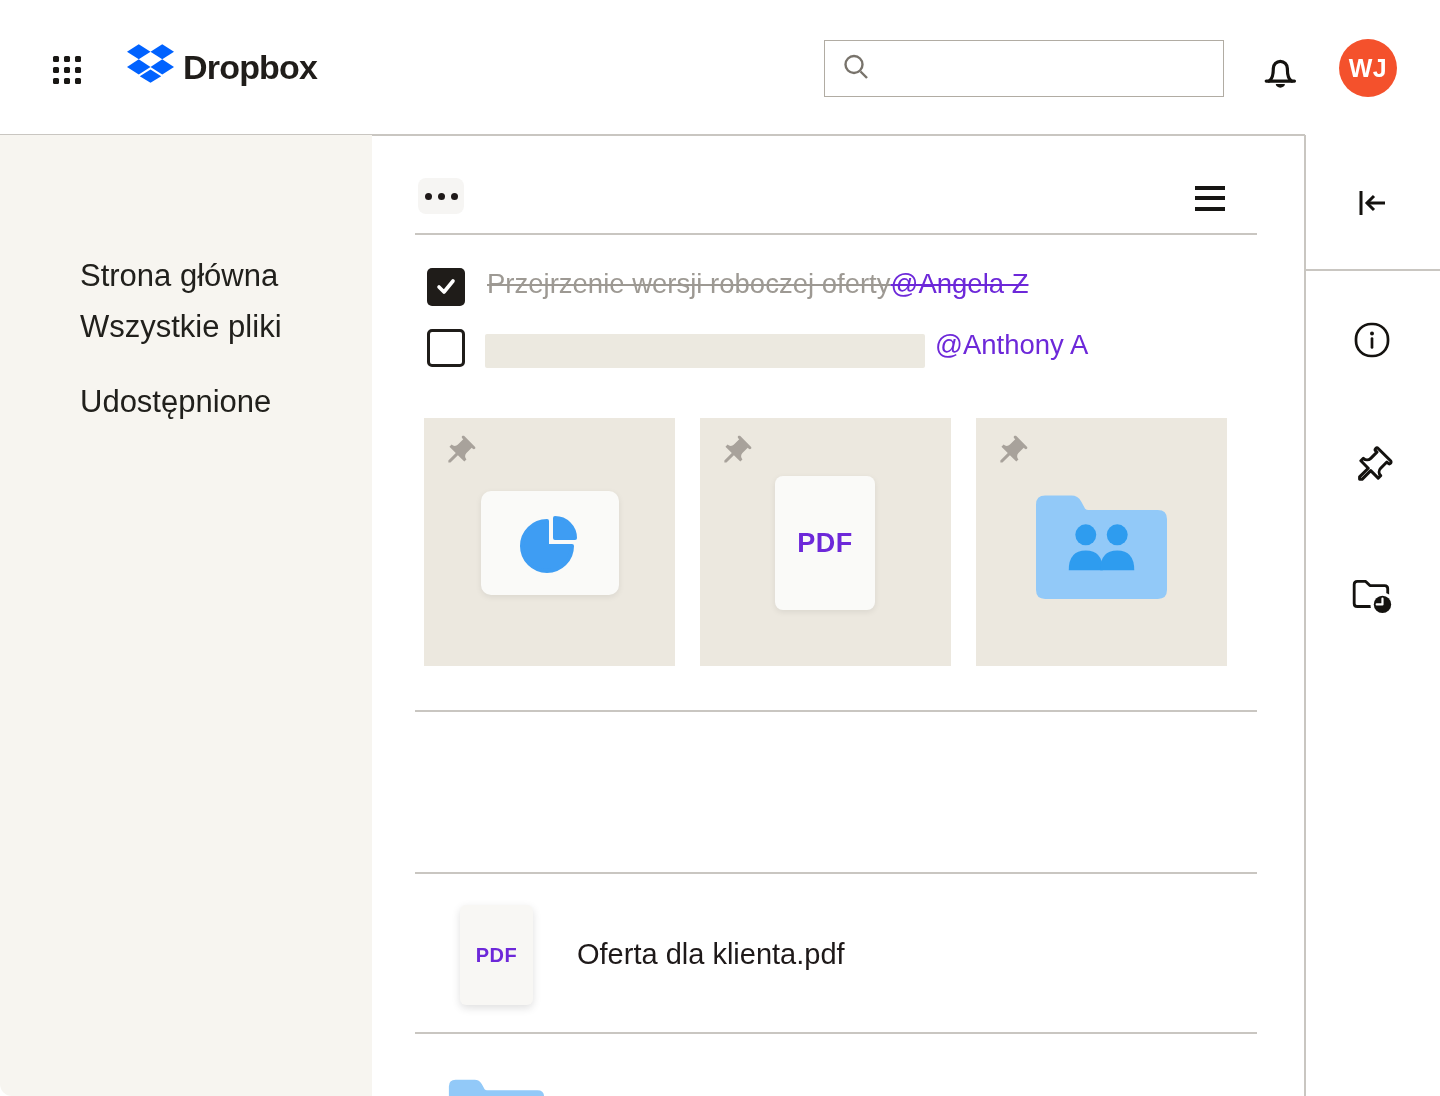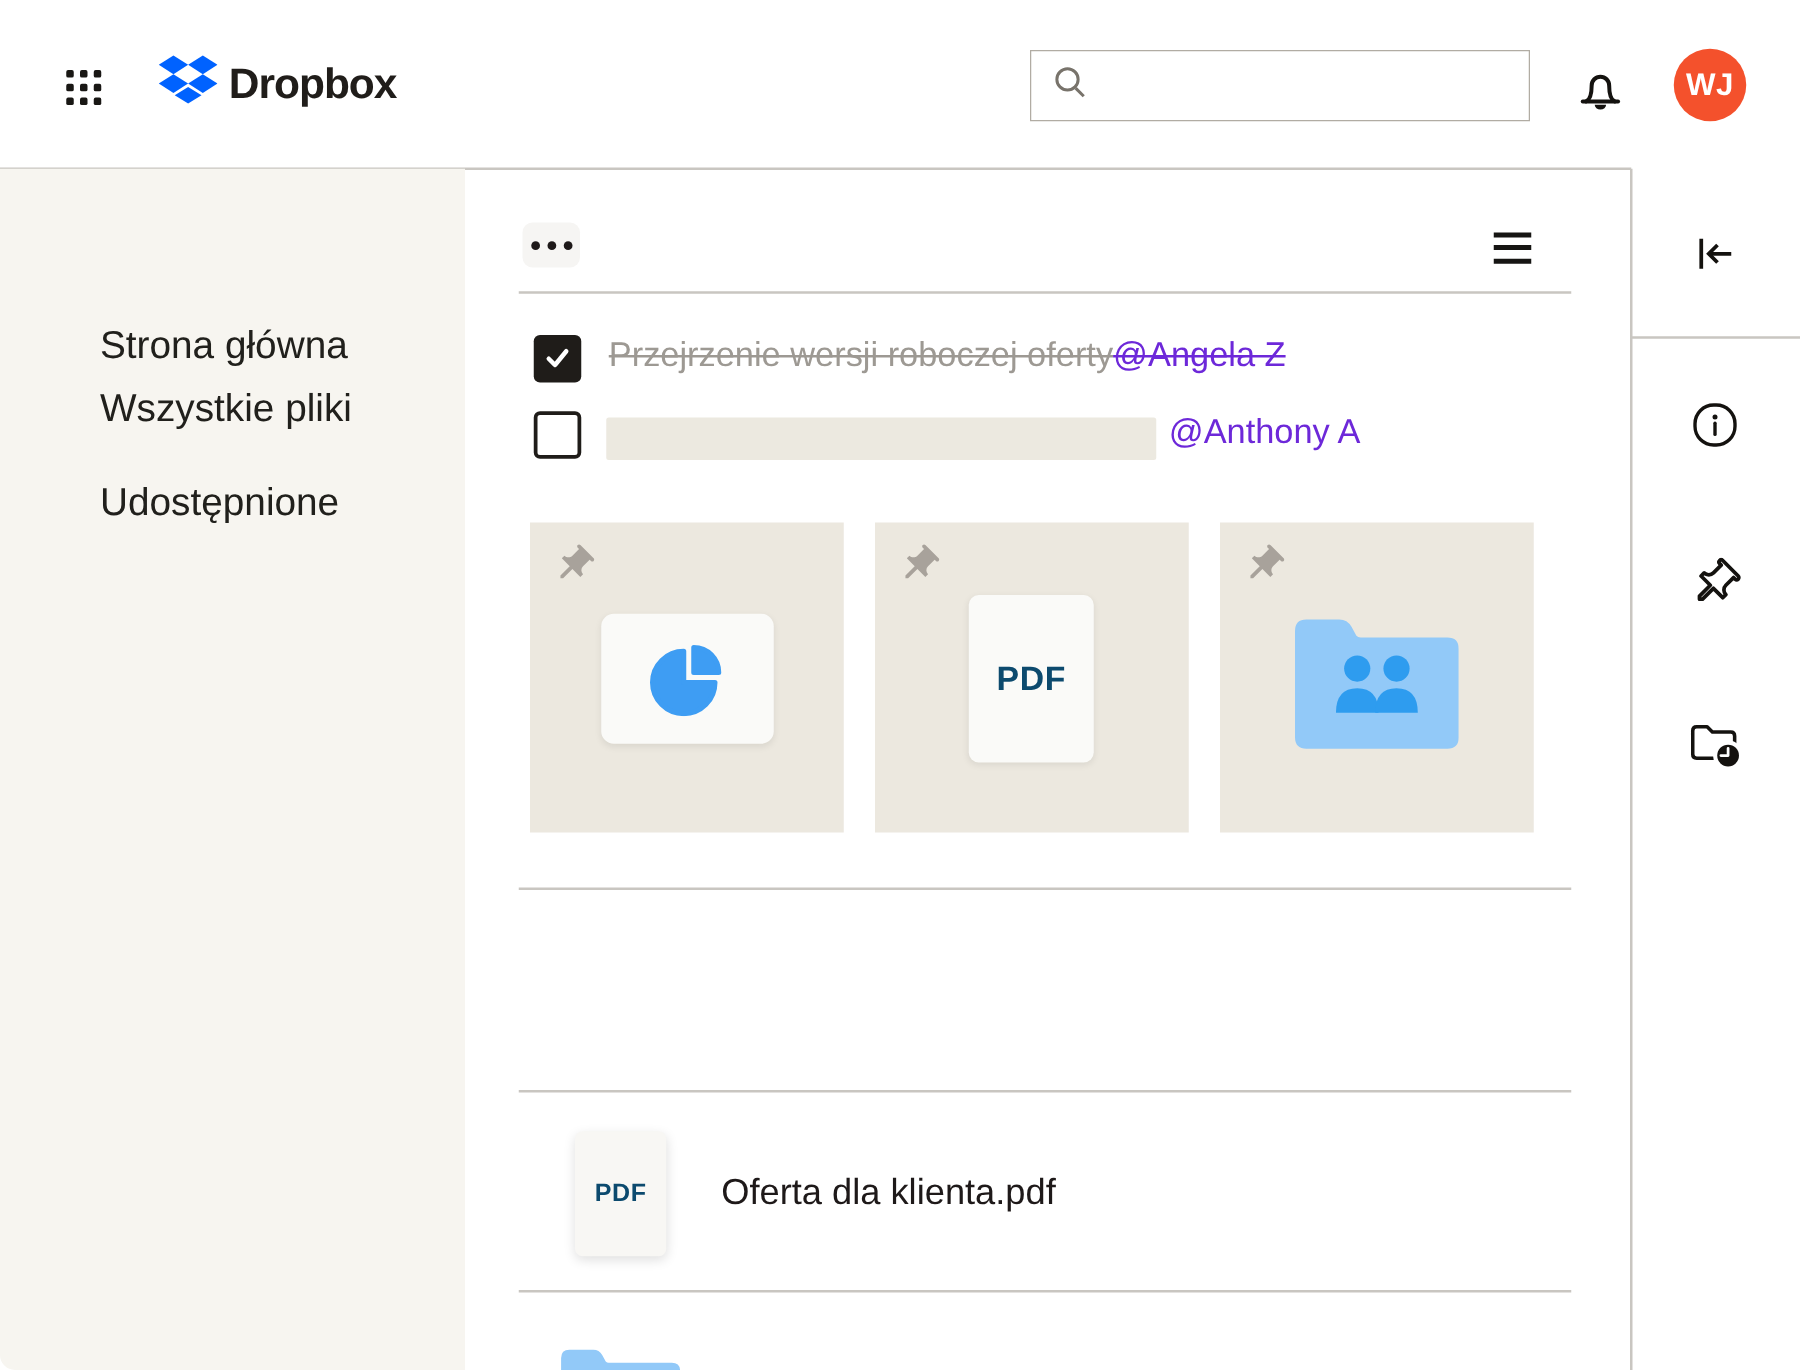--- a/index.html
+++ b/index.html
@@ -51,21 +51,21 @@
   .mention{color:#6d28d9;cursor:pointer;}
   .placeholder-bar{position:absolute;left:485px;top:334px;width:440px;height:34px;background:#ECE9E0;border-radius:2px;}
 
   
   .card{position:absolute;top:418px;width:251px;height:248px;background:#ECE8DF;cursor:pointer;}
   .pin-badge{position:absolute;left:17px;top:16px;}
   .thumb{position:absolute;background:#FAFAF8;box-shadow:0 2px 6px rgba(0,0,0,0.08);
          display:flex;align-items:center;justify-content:center;}
   .thumb-chart{left:57px;top:73px;width:138px;height:104px;border-radius:10px;}
   .thumb-pdf{left:75px;top:58px;width:100px;height:134px;border-radius:8px;}
-  .pdf-red{color:#0c4a6e;font-weight:700;font-size:27px;letter-spacing:0.5px;}
+  .pdf-red{color:#6d28d9;font-weight:700;font-size:27px;letter-spacing:0.5px;}
 
   
   .file-row{position:absolute;left:415px;width:842px;cursor:pointer;}
   .row-label{position:absolute;left:577px;font-size:29px;color:#1E1919;display:flex;align-items:center;height:40px;white-space:nowrap;}
   .pdf-page-icon{position:absolute;left:460px;width:73px;height:100px;background:#F8F7F4;border-radius:6px;
                  box-shadow:0 3px 9px rgba(0,0,0,0.13);display:flex;align-items:center;justify-content:center;}
   .pdf-page-icon .pdf-red{font-size:20px;}
 
   
   .right-panel{position:absolute;left:1305px;top:135px;width:135px;height:961px;background:#fff;}

